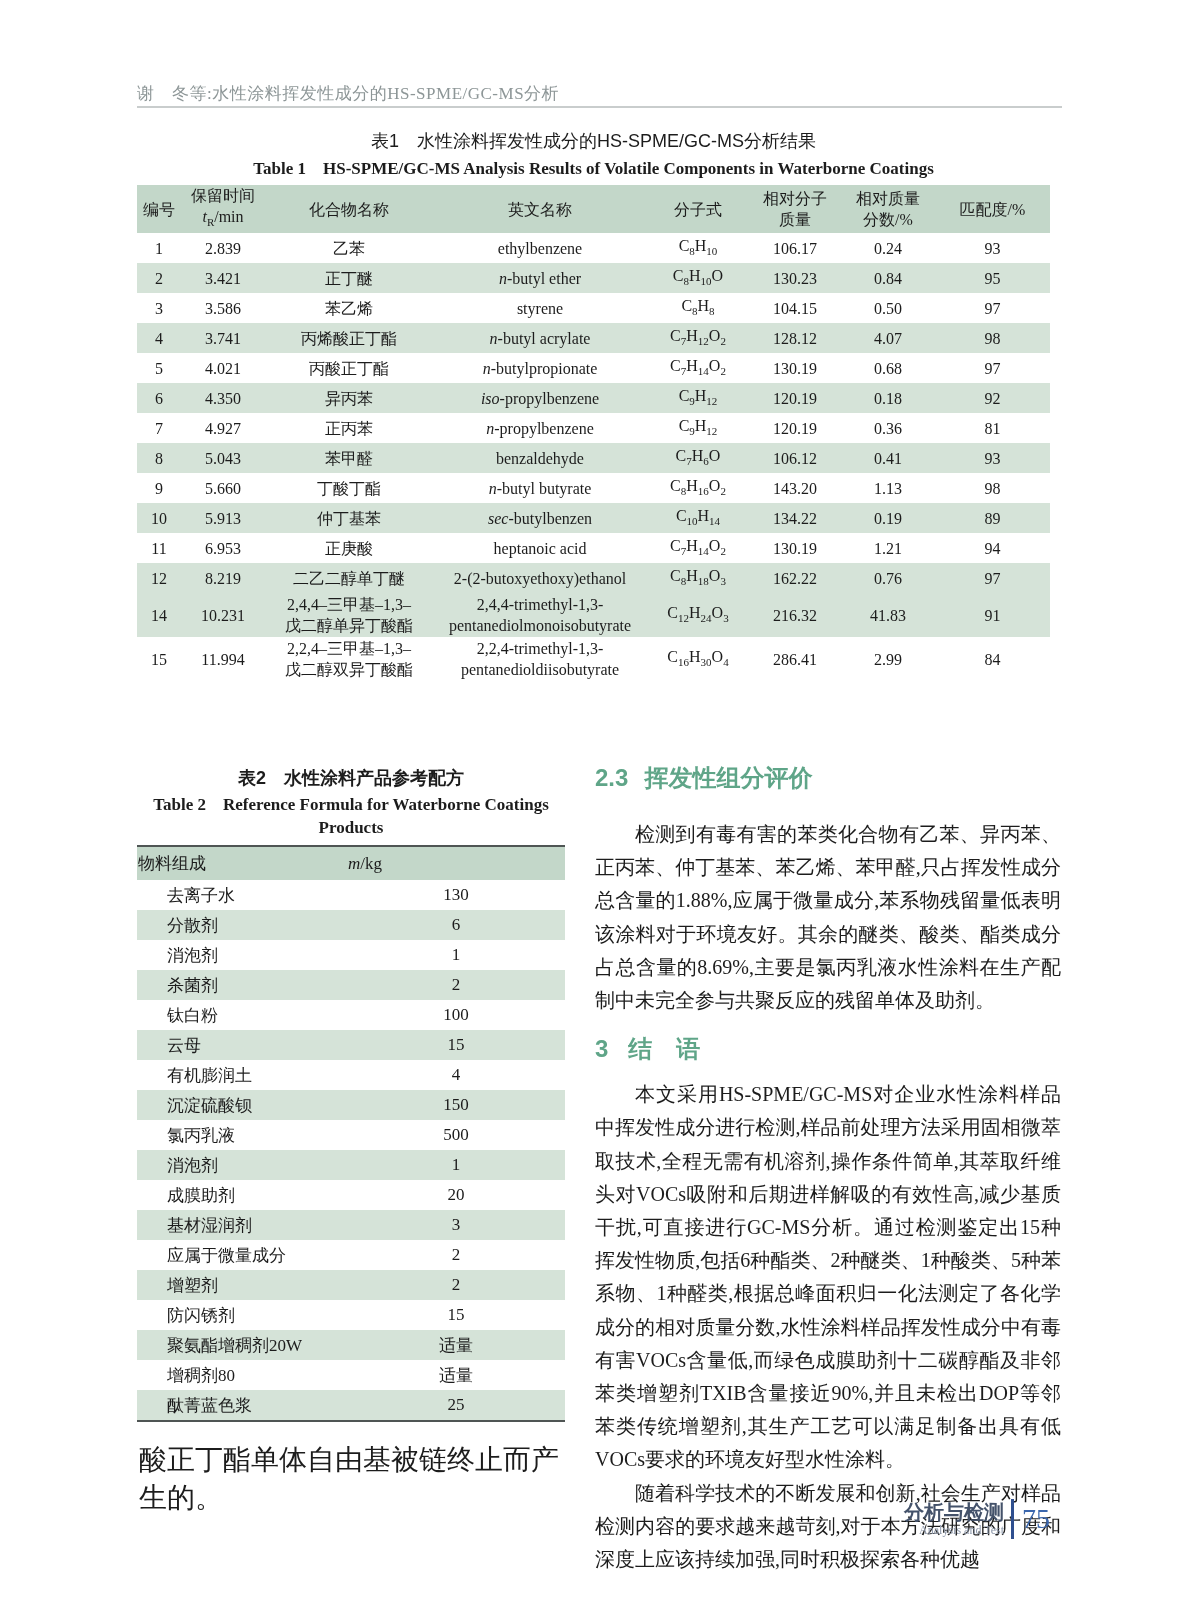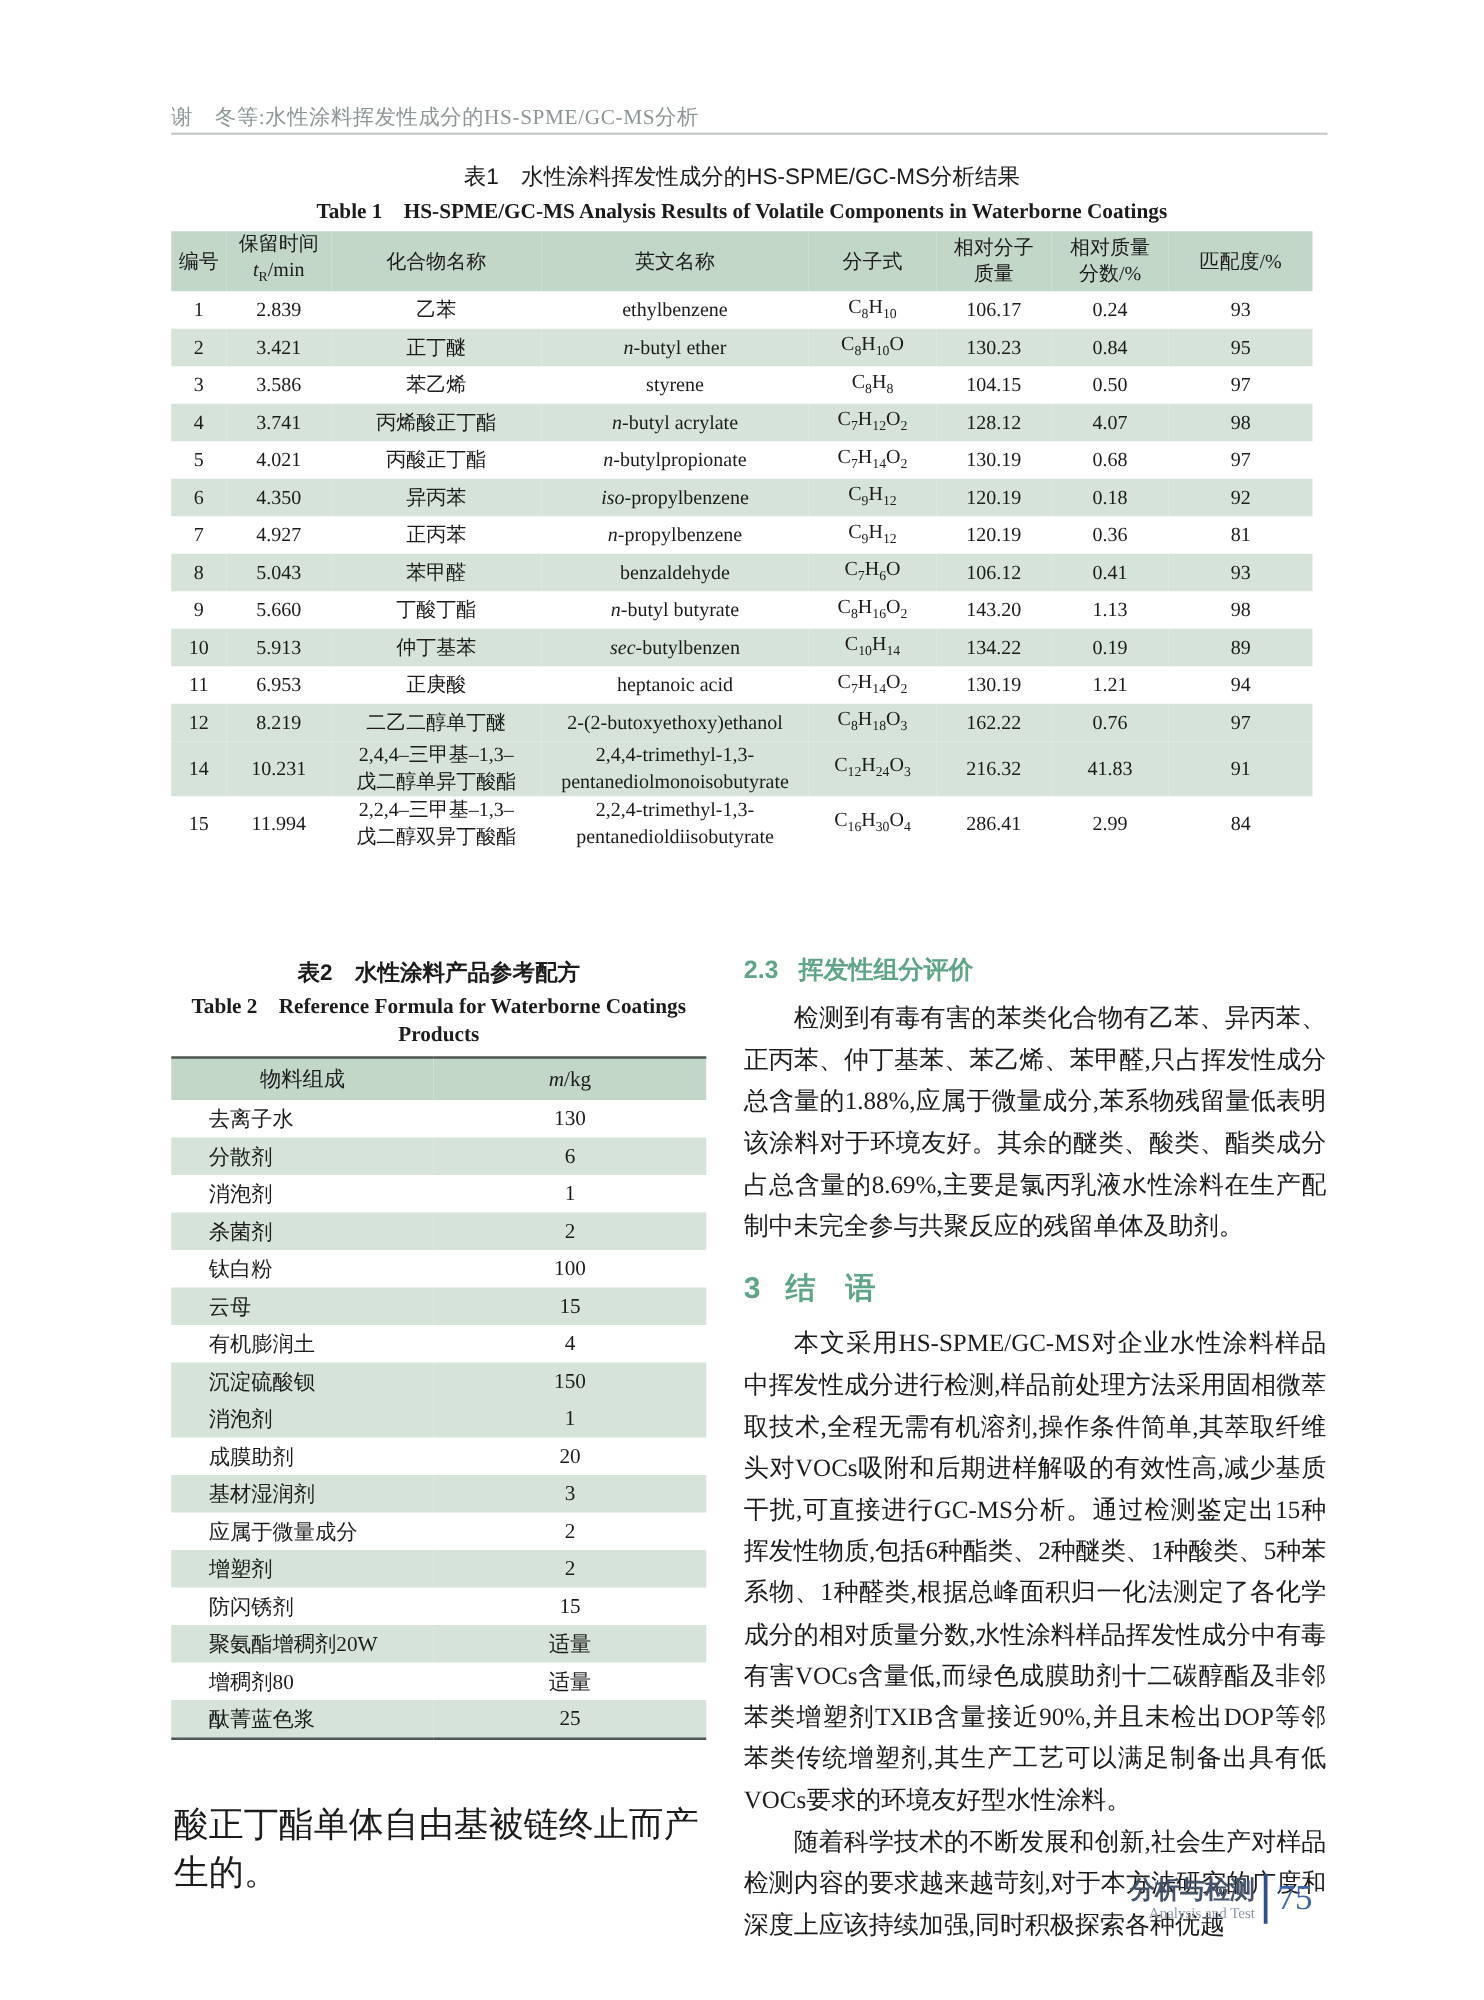--- a/index.html
+++ b/index.html
@@ -29,31 +29,31 @@
   #table1 tr.stripe td{background:var(--green-stripe);}
   #table1 sub,#table2 sub{font-size:11px;}
 
   .t2-caption-cn{position:absolute;top:766px;left:137px;width:428px;text-align:center;
         font-family:"Liberation Sans","DejaVu Sans",sans-serif;font-weight:700;font-size:18px;}
   .t2-caption-en{position:absolute;top:793px;left:137px;width:428px;text-align:center;
         font-weight:700;font-size:17px;line-height:23px;white-space:pre-line;}
 
   #table2{position:absolute;left:137px;top:845px;width:428px;table-layout:fixed;font-size:17px;
         border-top:2px solid var(--t2border);border-bottom:2px solid var(--t2border);}
-  #table2 th{background:var(--green-hd);font-weight:normal;height:31px;text-align:center;}
+  #table2 th{background:var(--green-hd);font-weight:normal;height:31px;text-align:left;}
   #table2 td{height:28px;}
   #table2 td.mat{text-align:left;padding-left:30px;}
   #table2 td.val{text-align:center;}
   #table2 tr.stripe td{background:var(--green-stripe);}
 
   .left-bottom{position:absolute;left:139px;top:1441px;width:445px;font-size:28px;}
 
   .right-col{position:absolute;left:595px;top:762px;width:466px;}
   .sec-head{font-family:"Liberation Sans","DejaVu Sans",sans-serif;color:var(--sec-green);
-        font-size:20px;font-weight:700;margin:0 0 10px 0;}
+        font-size:24px;font-weight:700;margin:0 0 24px 0;}
   .sec-head .num{margin-right:16px;}
   .sec3-head{font-family:"Liberation Sans","DejaVu Sans",sans-serif;color:var(--sec-green);
         font-size:24px;font-weight:700;margin:16px 0 13px 0;}
   .sec3-head .num{margin-right:20px;}
   p.body{margin:0;font-size:20px;line-height:33.2px;text-align:justify;text-indent:2em;}
 
   .footer{position:absolute;top:1499px;left:137px;width:913px;display:flex;justify-content:flex-end;
         align-items:center;}
   .ft-block{display:flex;flex-direction:column;align-items:flex-end;margin-right:7px;}
   .ft-cn{font-family:"Liberation Sans","DejaVu Sans",sans-serif;font-weight:700;font-size:20px;
@@ -283,20 +283,24 @@
           <td class="val">15</td>
         </tr>
         <tr>
           <td class="mat">有机膨润土</td>
           <td class="val">4</td>
         </tr>
         <tr class="stripe">
           <td class="mat">沉淀硫酸钡</td>
           <td class="val">150</td>
         </tr>
+        <tr>
+          <td class="mat">氯丙乳液</td>
+          <td class="val">500</td>
+        </tr>
         <tr class="stripe">
           <td class="mat">消泡剂</td>
           <td class="val">1</td>
         </tr>
         <tr>
           <td class="mat">成膜助剂</td>
           <td class="val">20</td>
         </tr>
         <tr class="stripe">
           <td class="mat">基材湿润剂</td>

